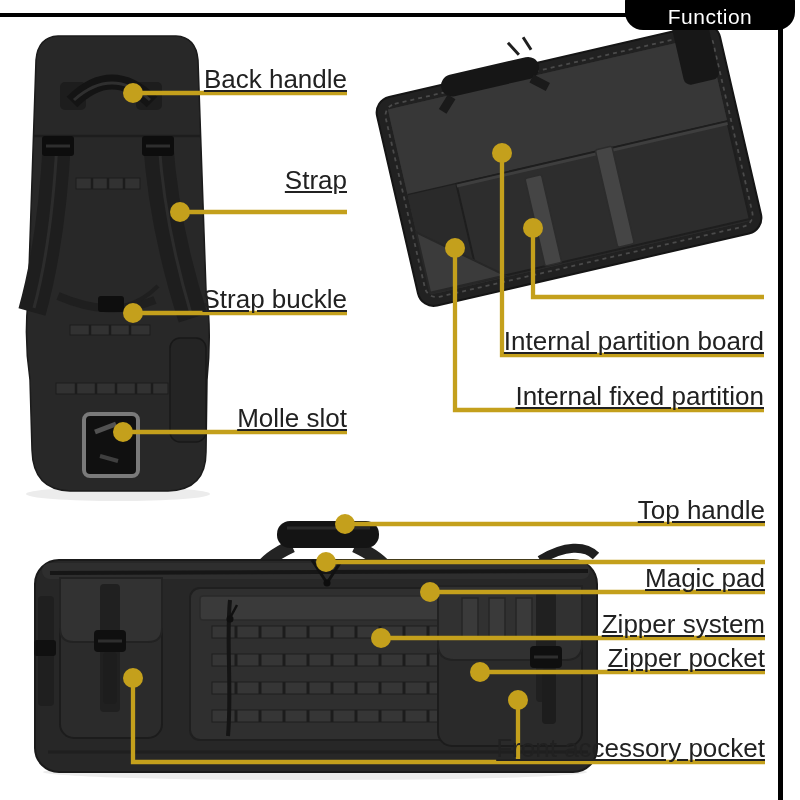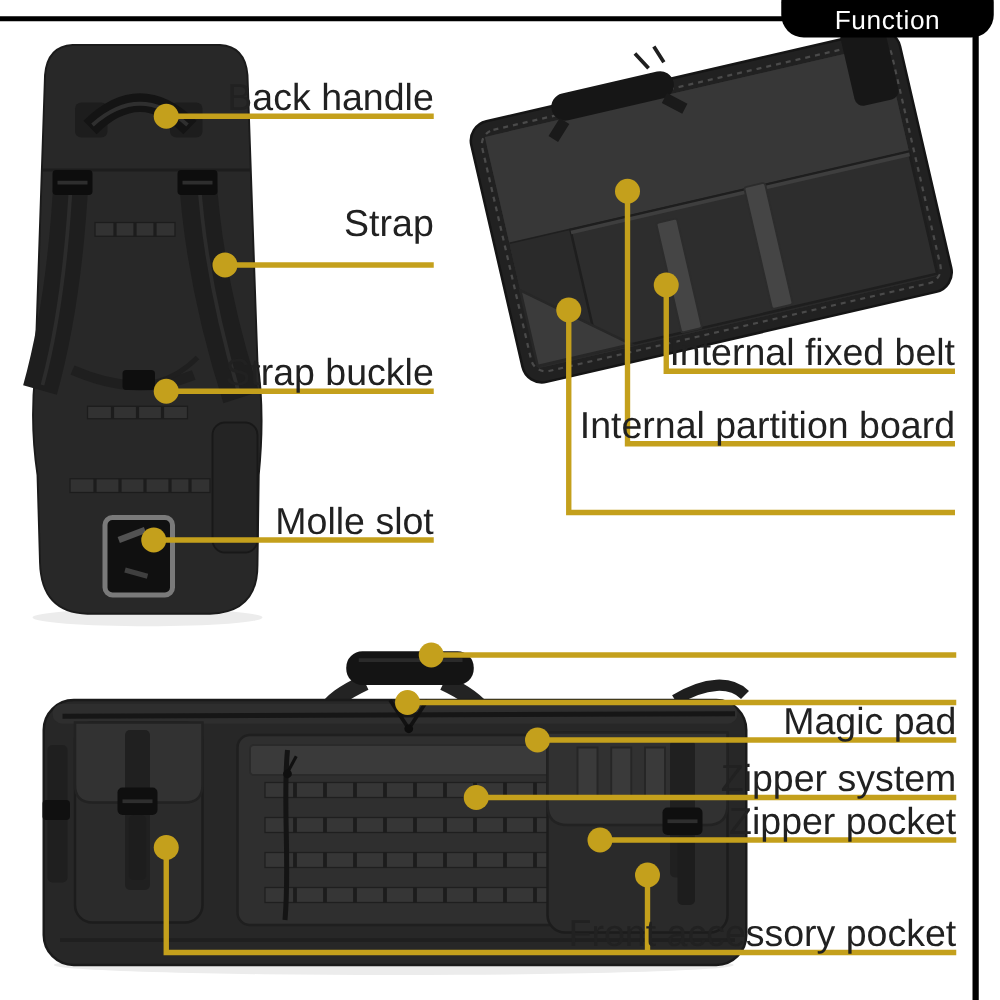--- a/index.html
+++ b/index.html
@@ -9,21 +9,21 @@
   svg.art{position:absolute;left:0;top:0;}
   
   .top-rule{position:absolute;left:0;top:13px;width:630px;height:4px;background:var(--rule,#000);}
   .side-rule{position:absolute;left:778px;top:24px;width:5px;height:776px;background:var(--rule,#000);}
   .function-badge{position:absolute;left:625px;top:-16px;width:170px;height:46px;
                   background:var(--badge-bg,#000);border-radius:18px;
                   display:flex;align-items:flex-end;justify-content:center;}
   .function-badge span{color:var(--badge-text,#fff);font-size:21px;line-height:27px;letter-spacing:.5px;}
   
   .lbl{position:absolute;white-space:nowrap;text-align:right;
-       color:var(--ink,#1e1e1e);font-size:30px;line-height:24px;}
+       color:var(--ink,#1e1e1e);font-size:26px;line-height:24px;text-decoration:underline;}
   .col-left{right:453px;}
   .col-right{right:36px;}
   .col-bottom{right:35px;}
   
   .callouts line,.callouts polyline,.callouts path{stroke:var(--accent,#C7A11B);stroke-width:4.3;fill:none;}
   .callouts circle{fill:var(--accent,#C7A11B);stroke:none;}
 </style>
 </head>
 <body>
 
@@ -239,20 +239,21 @@
   <div class="top-rule"></div>
   <div class="side-rule"></div>
   <div class="function-badge">
     <span>Function</span>
   </div>
 
   <div class="lbl col-left" style="top:67px">Back handle</div>
   <div class="lbl col-left" style="top:168px">Strap</div>
   <div class="lbl col-left" style="top:287px">Strap buckle</div>
   <div class="lbl col-left" style="top:406px">Molle slot</div>
-  <div class="lbl col-right" style="top:271px">Internal fixed belt</div>
   <div class="lbl col-right" style="top:329px">Internal partition board</div>
+  <div class="lbl col-right" style="top:384px">Internal fixed partition</div>
+  <div class="lbl col-bottom" style="top:498px">Top handle</div>
   <div class="lbl col-bottom" style="top:566px">Magic pad</div>
   <div class="lbl col-bottom" style="top:612px">Zipper system</div>
   <div class="lbl col-bottom" style="top:646px">Zipper pocket</div>
   <div class="lbl col-bottom" style="top:736px">Front accessory pocket</div>
 
 </div>
 
 </body></html>

